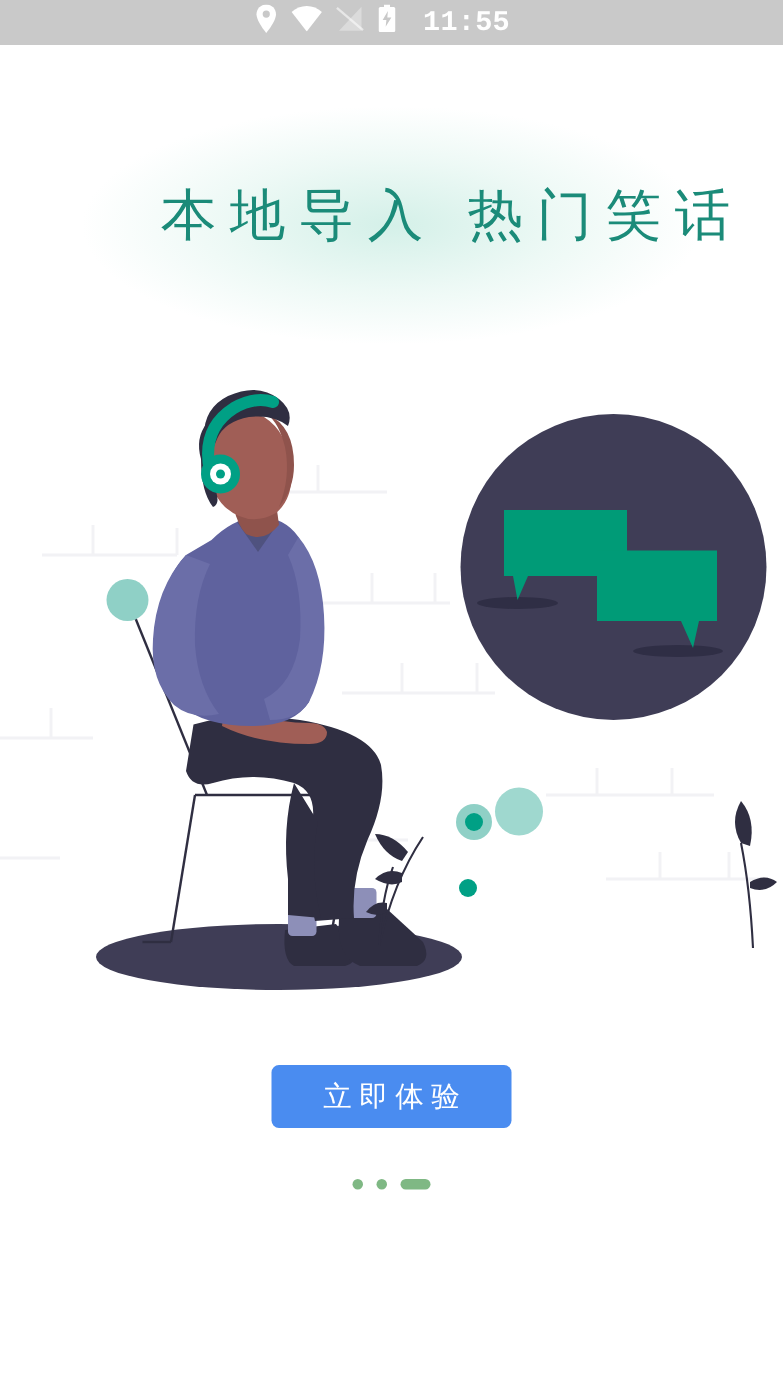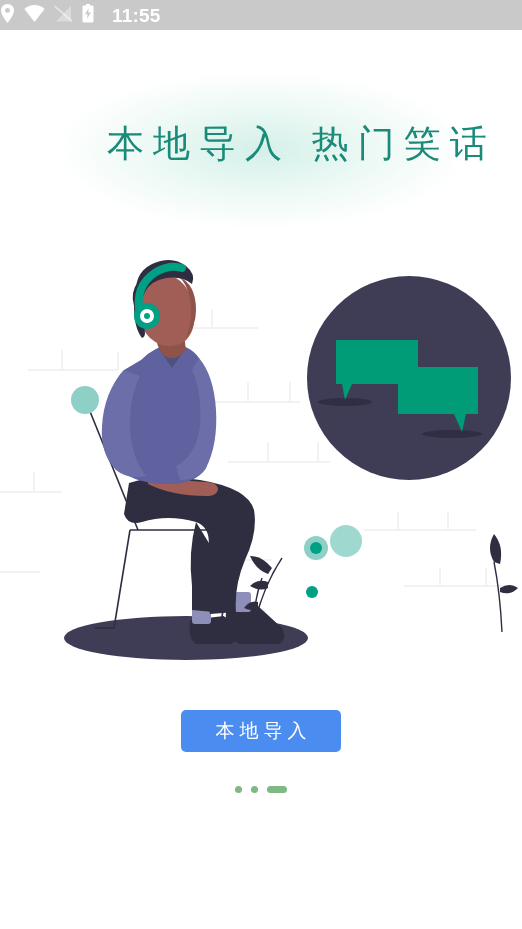--- a/index.html
+++ b/index.html
@@ -20,23 +20,24 @@
 
   
   .status-bar {
     position: absolute;
     top: 0; left: 0;
     width: 522px;
     height: 30px;
     background: #c9c9c9;
     display: flex;
     align-items: center;
-    justify-content: flex-start;
+    justify-content: center;
     box-sizing: border-box;
     padding-right: 12px;
+    font-family: Liberation Mono, monospace;
   }
   .status-icons {
     display: flex;
     align-items: center;
     gap: 9px;
   }
   .status-icon { display: block; }
   .status-time {
     color: #ffffff;
     font-size: 19px;
@@ -280,21 +281,21 @@
 
       <g>
         <path d="M502 402 Q500 362 494 332" stroke="#2f2e41" stroke-width="1.4" fill="none"></path>
         <path d="M494 332 Q486 318 494 304 Q504 316 500 334 Z" fill="#2f2e41"></path>
         <path d="M500 358 Q510 352 518 358 Q510 366 500 362 Z" fill="#2f2e41"></path>
       </g>
 
     </svg>
   </div>
 
-  <button class="cta-button">本地导入</button>
+  <button class="cta-button">立即体验</button>
 
   <div class="dots">
     <span class="dot"></span>
     <span class="dot"></span>
     <span class="dot active"></span>
   </div>
 
 </div>
 
 </body></html>

